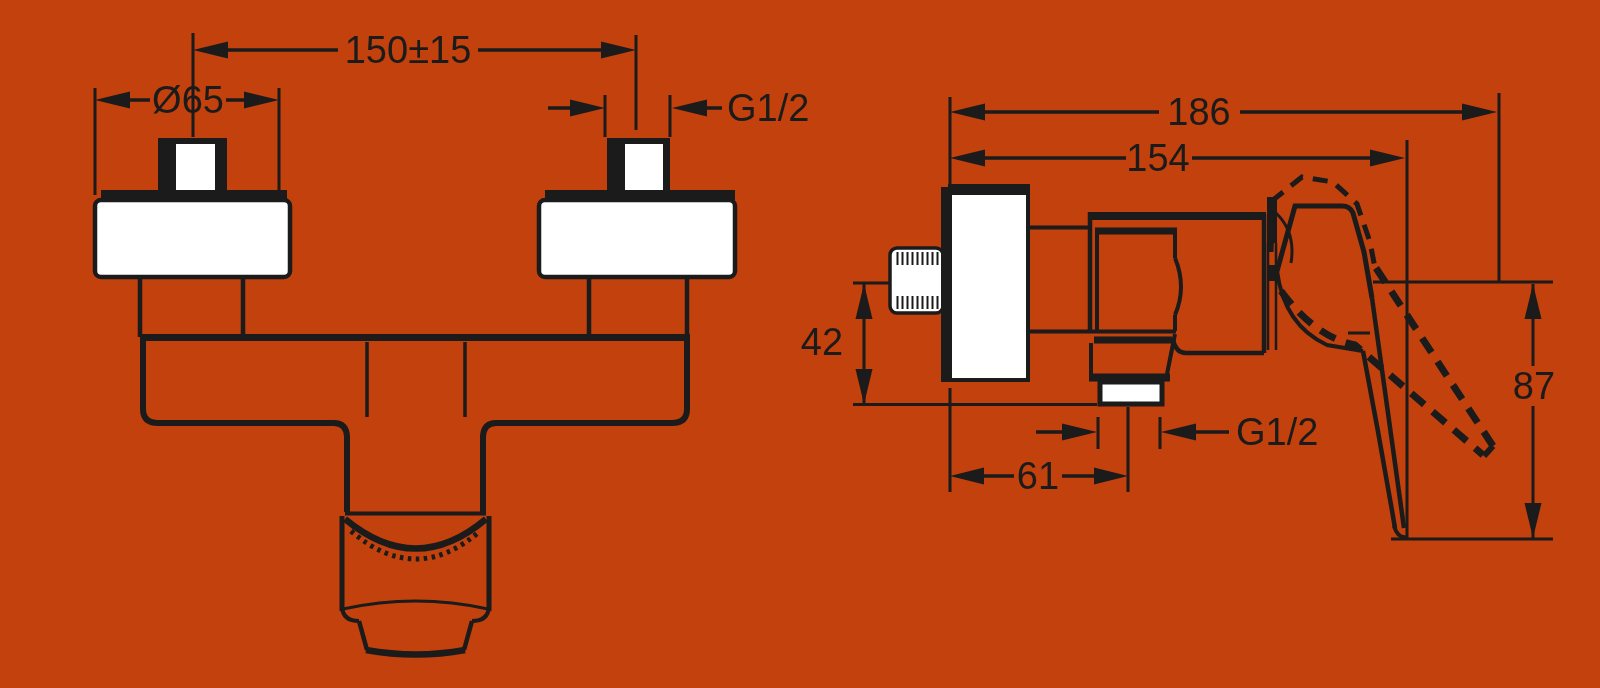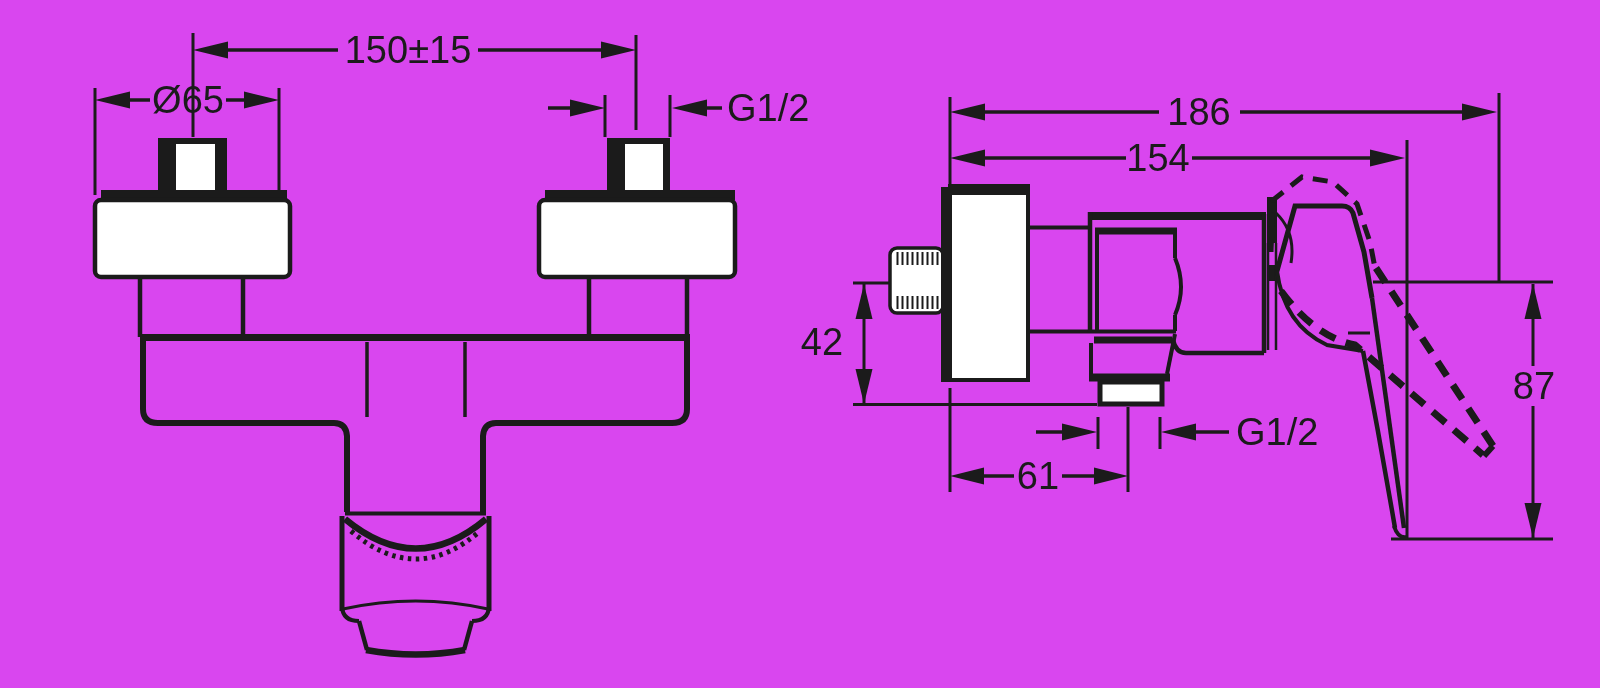--- a/index.html
+++ b/index.html
@@ -1,16 +1,16 @@
 <!DOCTYPE html>
 <html><head>
 <meta charset="utf-8">
 <style>
   html,body{margin:0;padding:0;background:#fff;}
-  #stage{width:1600px;height:688px;position:relative;background:#d946ef;}
+  #stage{width:1600px;height:688px;position:relative;background:#c2410c;}
   svg{position:absolute;left:0;top:0;}
   text{font-family:"Liberation Sans",sans-serif;font-size:38px;fill:#1b1b1b;}
 </style>
 </head>
 <body>
 
 <div id="stage">
 <svg width="1600" height="688" viewBox="0 0 1600 688">
   <defs>
     <pattern id="thr" width="5" height="16" patternUnits="userSpaceOnUse">

